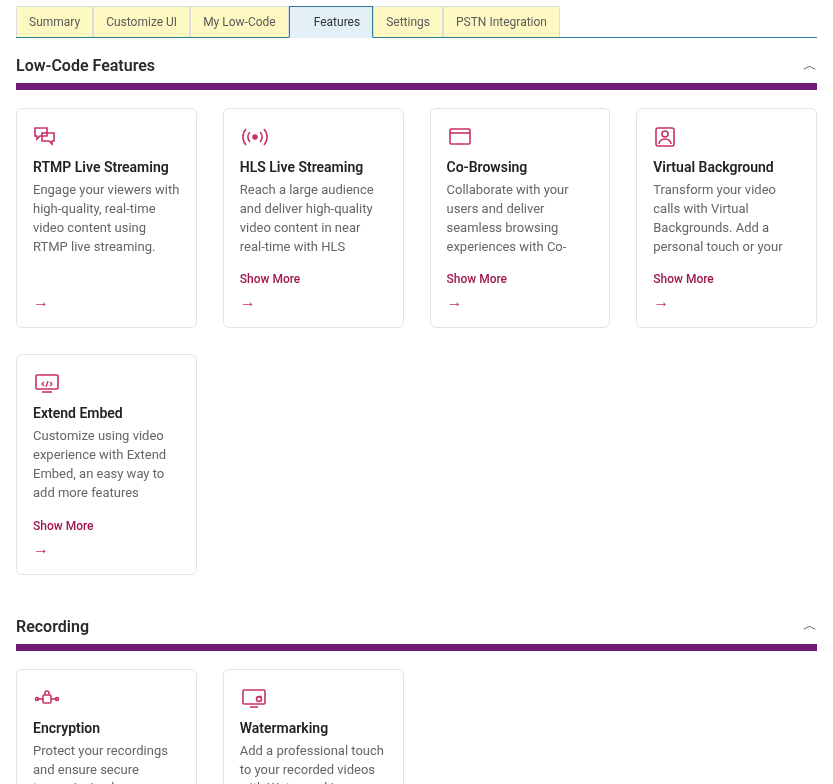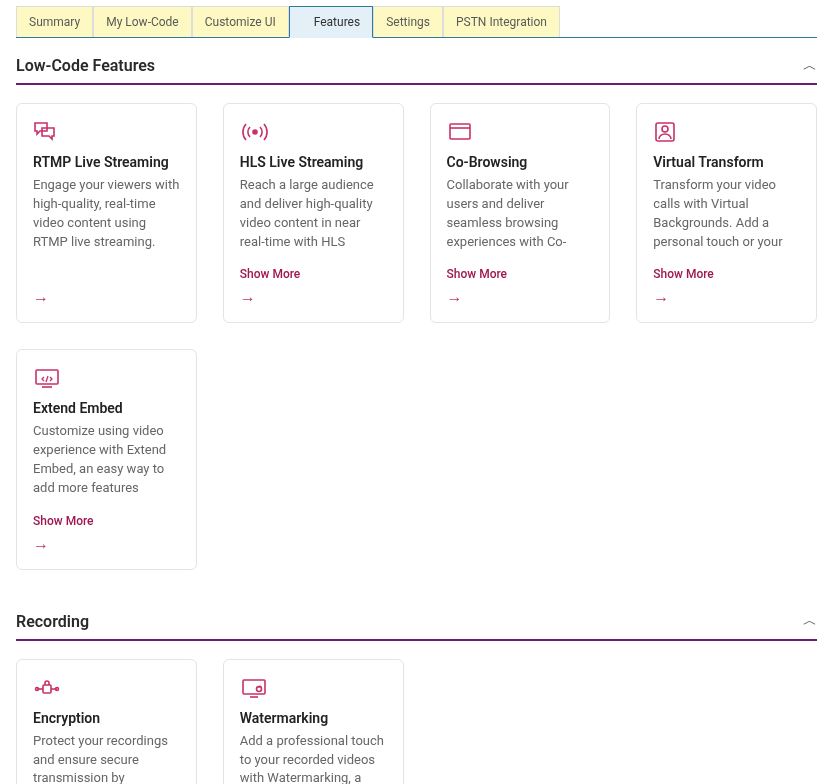--- a/index.html
+++ b/index.html
@@ -30,21 +30,21 @@
       border-bottom: 1px solid #e3f0f7;
       margin-bottom: -1px;
       color: #333;
       padding-left: 24px;
     }
     .section-header {
       display: flex;
       justify-content: space-between;
       align-items: center;
       padding: 18px 0 8px;
-      border-bottom: 2px solid #701a75;
+      border-bottom: 7px solid #701a75;
       margin-bottom: 18px;
     }
     .section-title {
       font-size: 16px;
       font-weight: 600;
       color: #2a2a2a;
     }
     .chevron {
       font-size: 14px;
       color: #555;
@@ -95,22 +95,22 @@
       margin-top: 6px;
       cursor: pointer;
       font-weight: bold;
     }
   </style>
 </head>
 <body>
 
 <div class="tabs">
   <div class="tab">Summary</div>
+  <div class="tab">Customize UI</div>
   <div class="tab">My Low-Code</div>
-  <div class="tab">Customize UI</div>
   <div class="tab active">Features</div>
   <div class="tab">Settings</div>
   <div class="tab">PSTN Integration</div>
 </div>
 
 <div class="section-header">
   <div class="section-title">Low-Code Features</div>
   <div class="chevron">︿</div>
 </div>
 
@@ -154,21 +154,21 @@
   </div>
 
   <div class="card">
     <div class="card-icon">
       <svg width="24" height="24" viewBox="0 0 24 24">
           <rect x="3" y="3" width="18" height="18" rx="2"></rect>
           <circle cx="12" cy="9" r="3"></circle>
           <path d="M6 19 a6 5 0 0 1 12 0"></path>
         </svg>
     </div>
-    <div class="card-title">Virtual Transform</div>
+    <div class="card-title">Virtual Background</div>
     <div class="card-desc">Transform your video calls with Virtual Backgrounds. Add a personal touch or your</div>
     <div class="show-more">Show More</div>
     <div class="arrow">→</div>
   </div>
 
   <div class="card">
     <div class="card-icon">
       <svg width="28" height="24" viewBox="0 0 28 24">
           <rect x="3" y="4" width="22" height="14" rx="1"></rect>
           <line x1="9" y1="21" x2="19" y2="21"></line>

